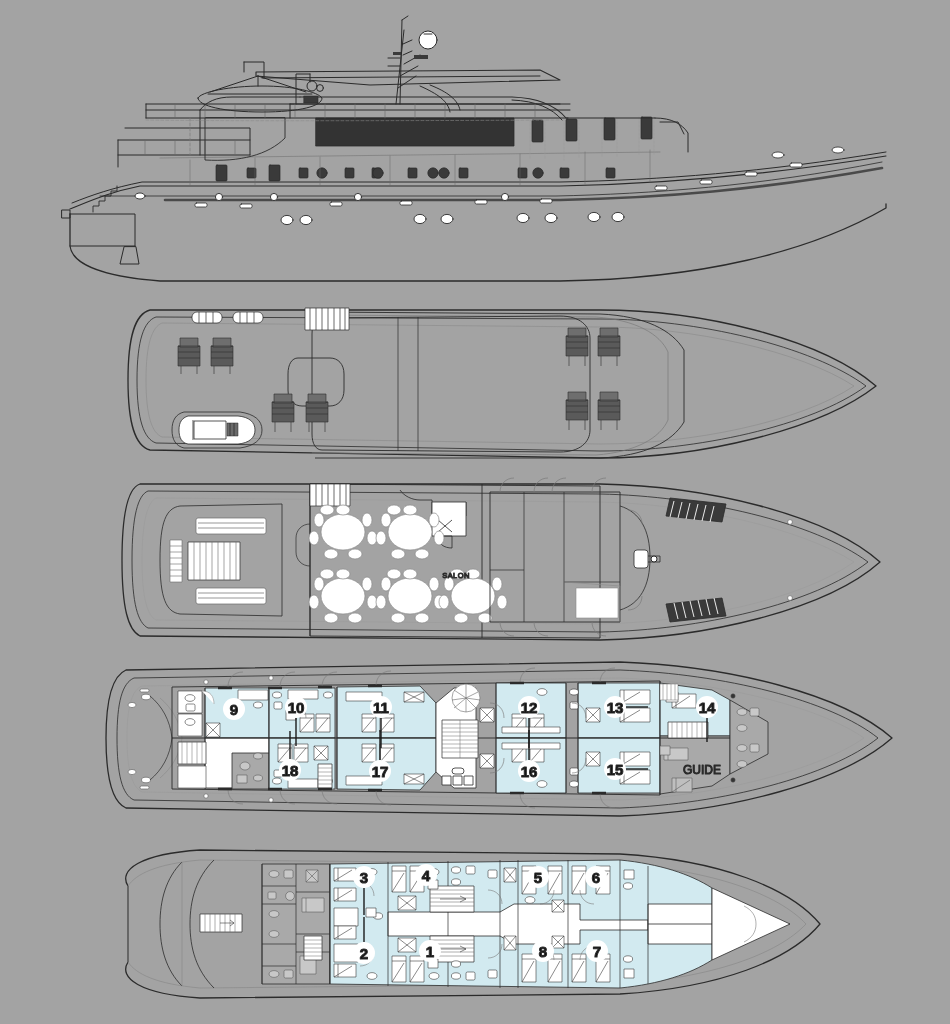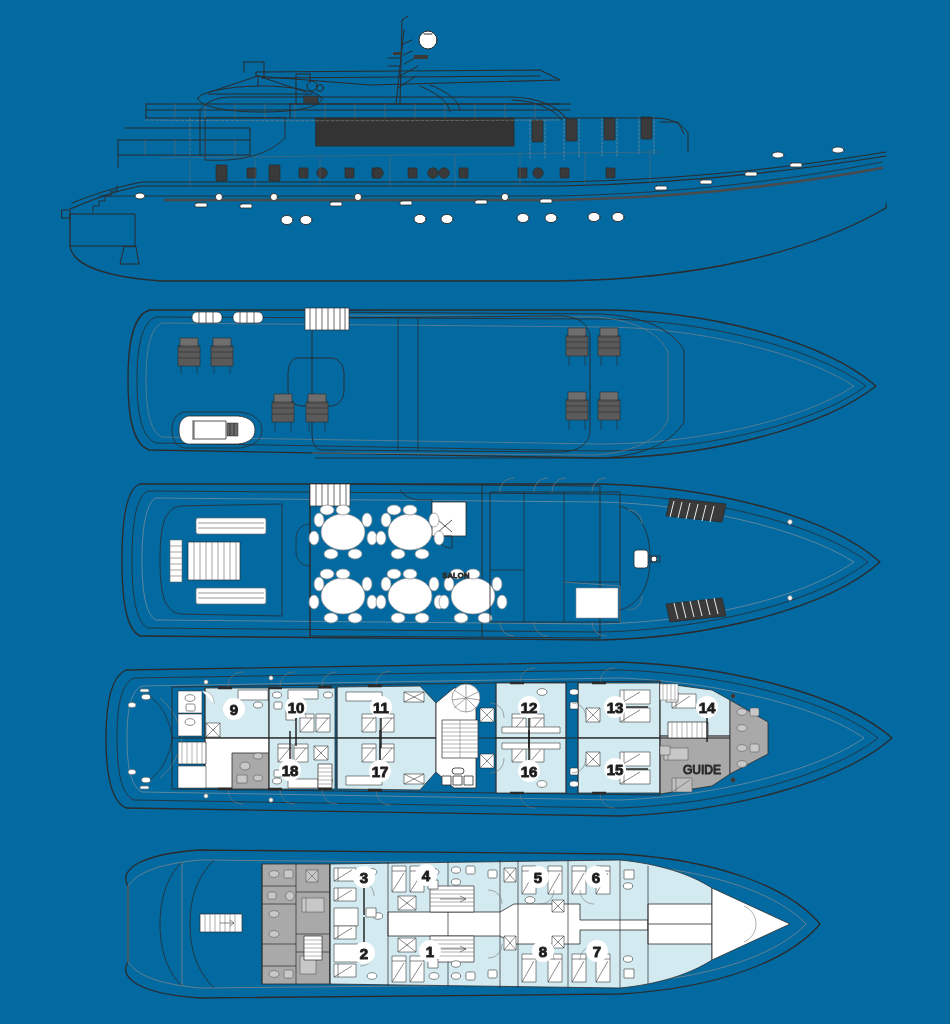--- a/index.html
+++ b/index.html
@@ -2,21 +2,21 @@
 <html><head>
 <meta charset="utf-8">
 <title>Ship Deck Plan</title>
 <style>
   html,body{margin:0;padding:0;background:#ffffff;}
   body{
     width:950px;height:1024px;overflow:hidden;
     font-family:"Liberation Sans","DejaVu Sans",sans-serif;
     position:relative;
   }
-  #sheet{position:relative;width:950px;height:1024px;background:#0369a1;}
+  #sheet{position:relative;width:950px;height:1024px;background:#a3a3a3;}
   .deck{position:absolute;left:0;width:950px;}
   #deck-profile{top:0;height:290px;}
   #deck-sun{top:290px;height:180px;}
   #deck-salon{top:470px;height:180px;}
   #deck-upper{top:648px;height:180px;}
   #deck-lower{top:826px;height:198px;}
   .deck svg{display:block;width:950px;height:100%;}
   .cabin-label{
     font-family:"Liberation Sans","DejaVu Sans",sans-serif;
     font-weight:bold;

